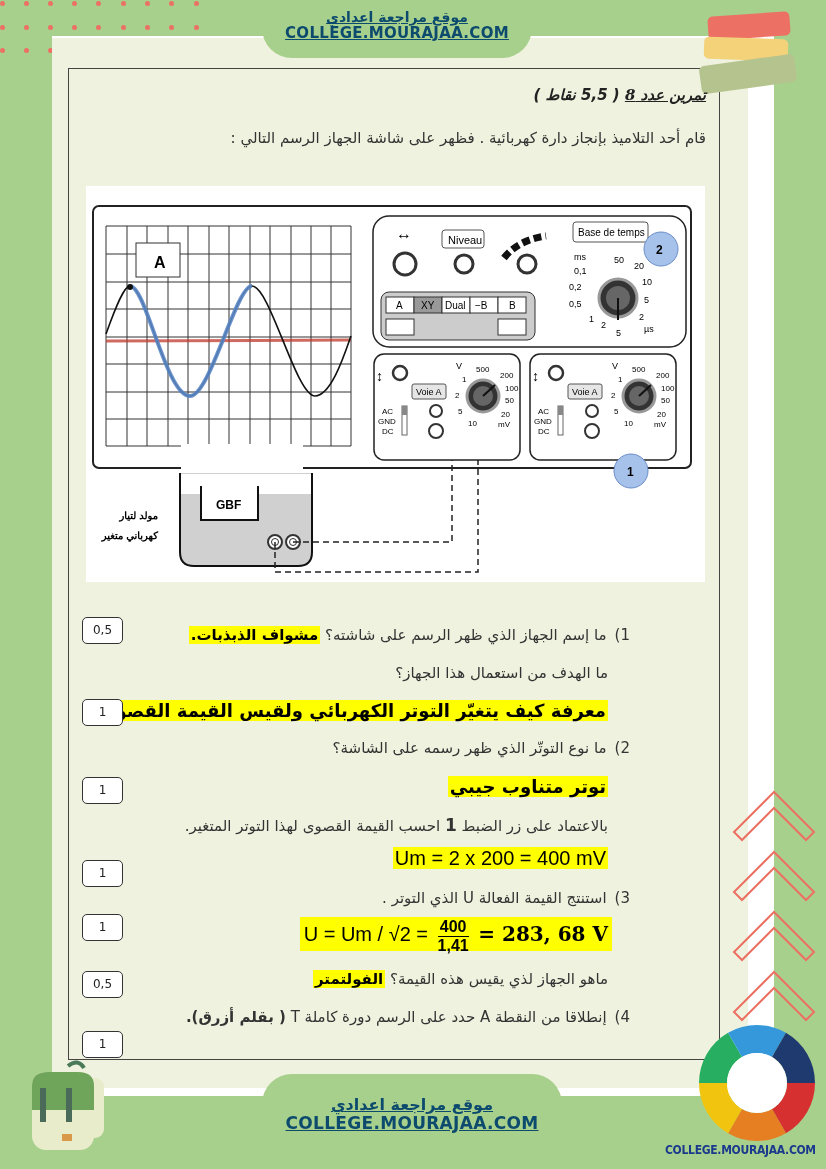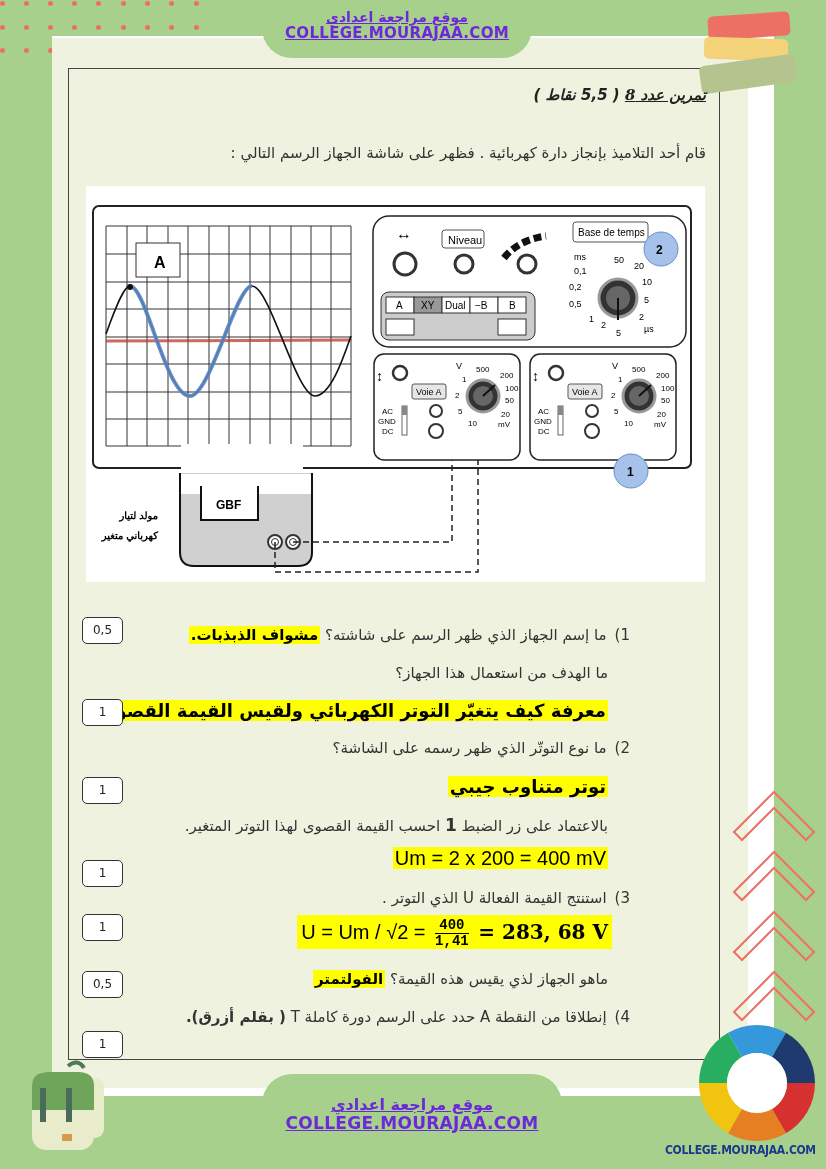--- a/index.html
+++ b/index.html
@@ -17,51 +17,51 @@
   }
   .page {
     position: absolute; left: 52px; top: 38px; width: 696px; height: 1050px;
     background: #eff2de;
   }
   .page-border {
     position: absolute; left: 68px; top: 68px; width: 652px; height: 992px;
     border: 1.5px solid #444;
   }
   .banner {
-    position: absolute; background: #a8d08d; color: #6d28d9; text-align: center;
+    position: absolute; background: #a8d08d; color: #0c4a6e; text-align: center;
     font-weight: bold; text-decoration: underline; line-height: 1.15;
   }
   .banner-top { left: 262px; top: 0; width: 270px; height: 58px; border-radius: 0 0 30px 30px; padding-top: 9px; font-size: 14px; }
   .banner-bottom { left: 262px; top: 1074px; width: 300px; height: 95px; border-radius: 30px 30px 0 0; padding-top: 22px; font-size: 16px; }
   .banner .l2 { font-size: 15px; letter-spacing: 0.3px; }
   .banner-bottom .l2 { font-size: 17px; }
 
   .books { position: absolute; left: 700px; top: 14px; width: 110px; height: 80px; }
   .book { position: absolute; border-radius: 5px; }
   .bag { position: absolute; left: 18px; top: 1058px; width: 95px; height: 95px; }
   .chevrons { position: absolute; left: 732px; top: 790px; width: 88px; height: 240px; }
   .logo { position: absolute; left: 696px; top: 1024px; width: 122px; height: 118px; }
   .logo-text { position: absolute; left: 665px; top: 1143px; width: 160px; font-size: 12px; font-weight: bold; color: #1b3a8c; font-family: "DejaVu Sans Condensed","DejaVu Sans", sans-serif; letter-spacing: -0.3px;}
 
   .rtl { direction: rtl; }
   .title-row { position: absolute; right: 120px; top: 86px; font-size: 15px; font-weight: bold; font-style: italic; color: #222; }
   .title-row .ex { text-decoration: underline; font-family: "DejaVu Serif", serif; }
-  .intro { position: absolute; right: 120px; top: 144px; font-size: 15px; color: #333; }
+  .intro { position: absolute; right: 120px; top: 129px; font-size: 15px; color: #333; }
 
   .figure { position: absolute; left: 86px; top: 186px; width: 619px; height: 396px; background: #fff; }
   .figure svg { width: 100%; height: 100%; }
 
   .q { position: absolute; right: 196px; font-size: 15px; color: #333; white-space: nowrap; text-align: right; }
   .q .num { margin-left: 8px; }
   .hl { background: #ffff00; color: #000; font-weight: bold; padding: 0 2px; }
   .ans { position: absolute; right: 218px; font-size: 17px; white-space: nowrap; }
   .ans.big { font-size: 18px; }
   .formula { font-family: "Liberation Sans", sans-serif; font-size: 20px; direction: ltr; }
   .formula b.serif { font-family: "DejaVu Serif", serif; }
-  .frac { display: inline-block; vertical-align: middle; text-align: center; font-family: Liberation Mono, monospace; font-size: 14px; font-weight: bold; line-height: 1.1; margin: 0 4px; }
+  .frac { display: inline-block; vertical-align: middle; text-align: center; font-family: Liberation Sans, sans-serif; font-size: 16px; font-weight: bold; line-height: 1.1; margin: 0 4px; }
   .frac span { display: block; }
   .frac .top { border-bottom: 1px solid #000; padding: 0 2px; }
 
   .score {
     position: absolute; left: 82px; width: 41px; height: 27px;
     border: 1.3px solid #333; border-radius: 5px; background: #fff;
     font-size: 12px; text-align: center; line-height: 25px; color: #222;
   }
 </style>
 </head>

